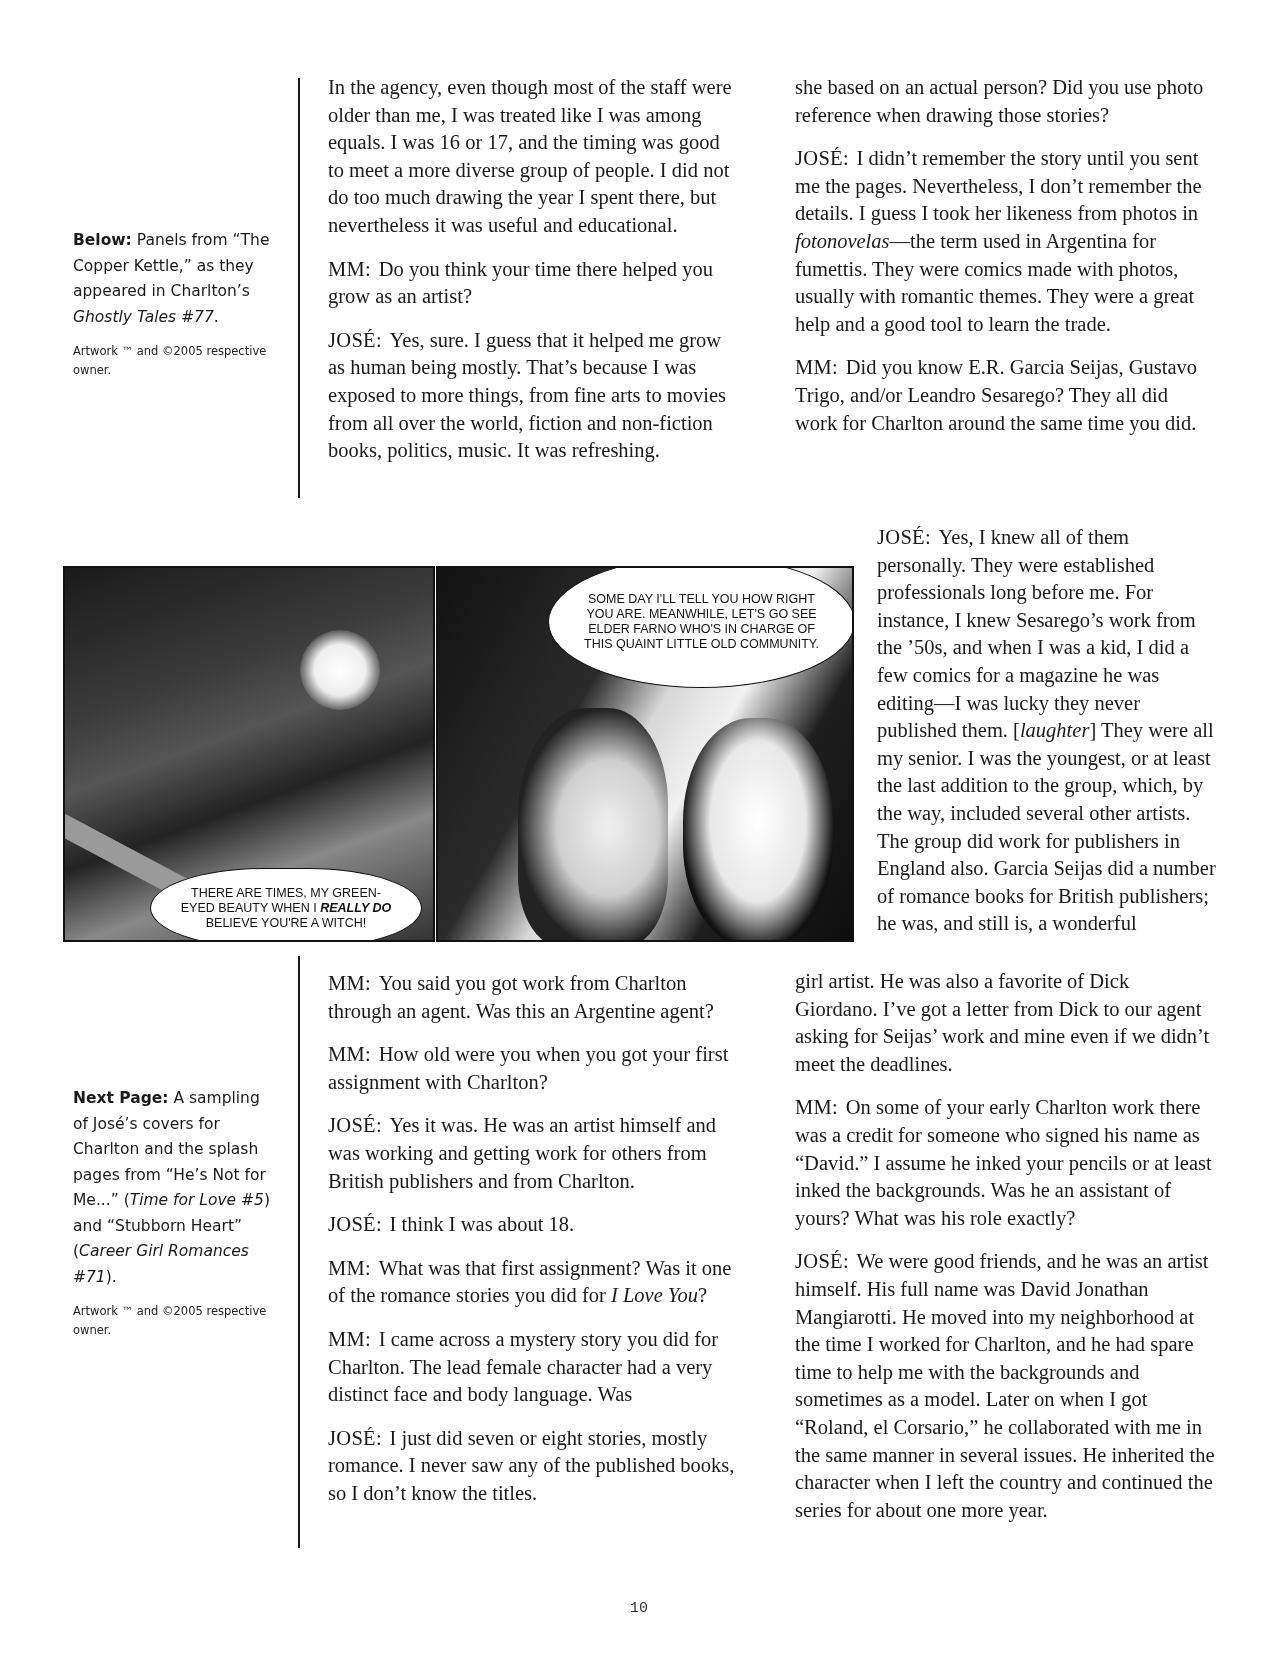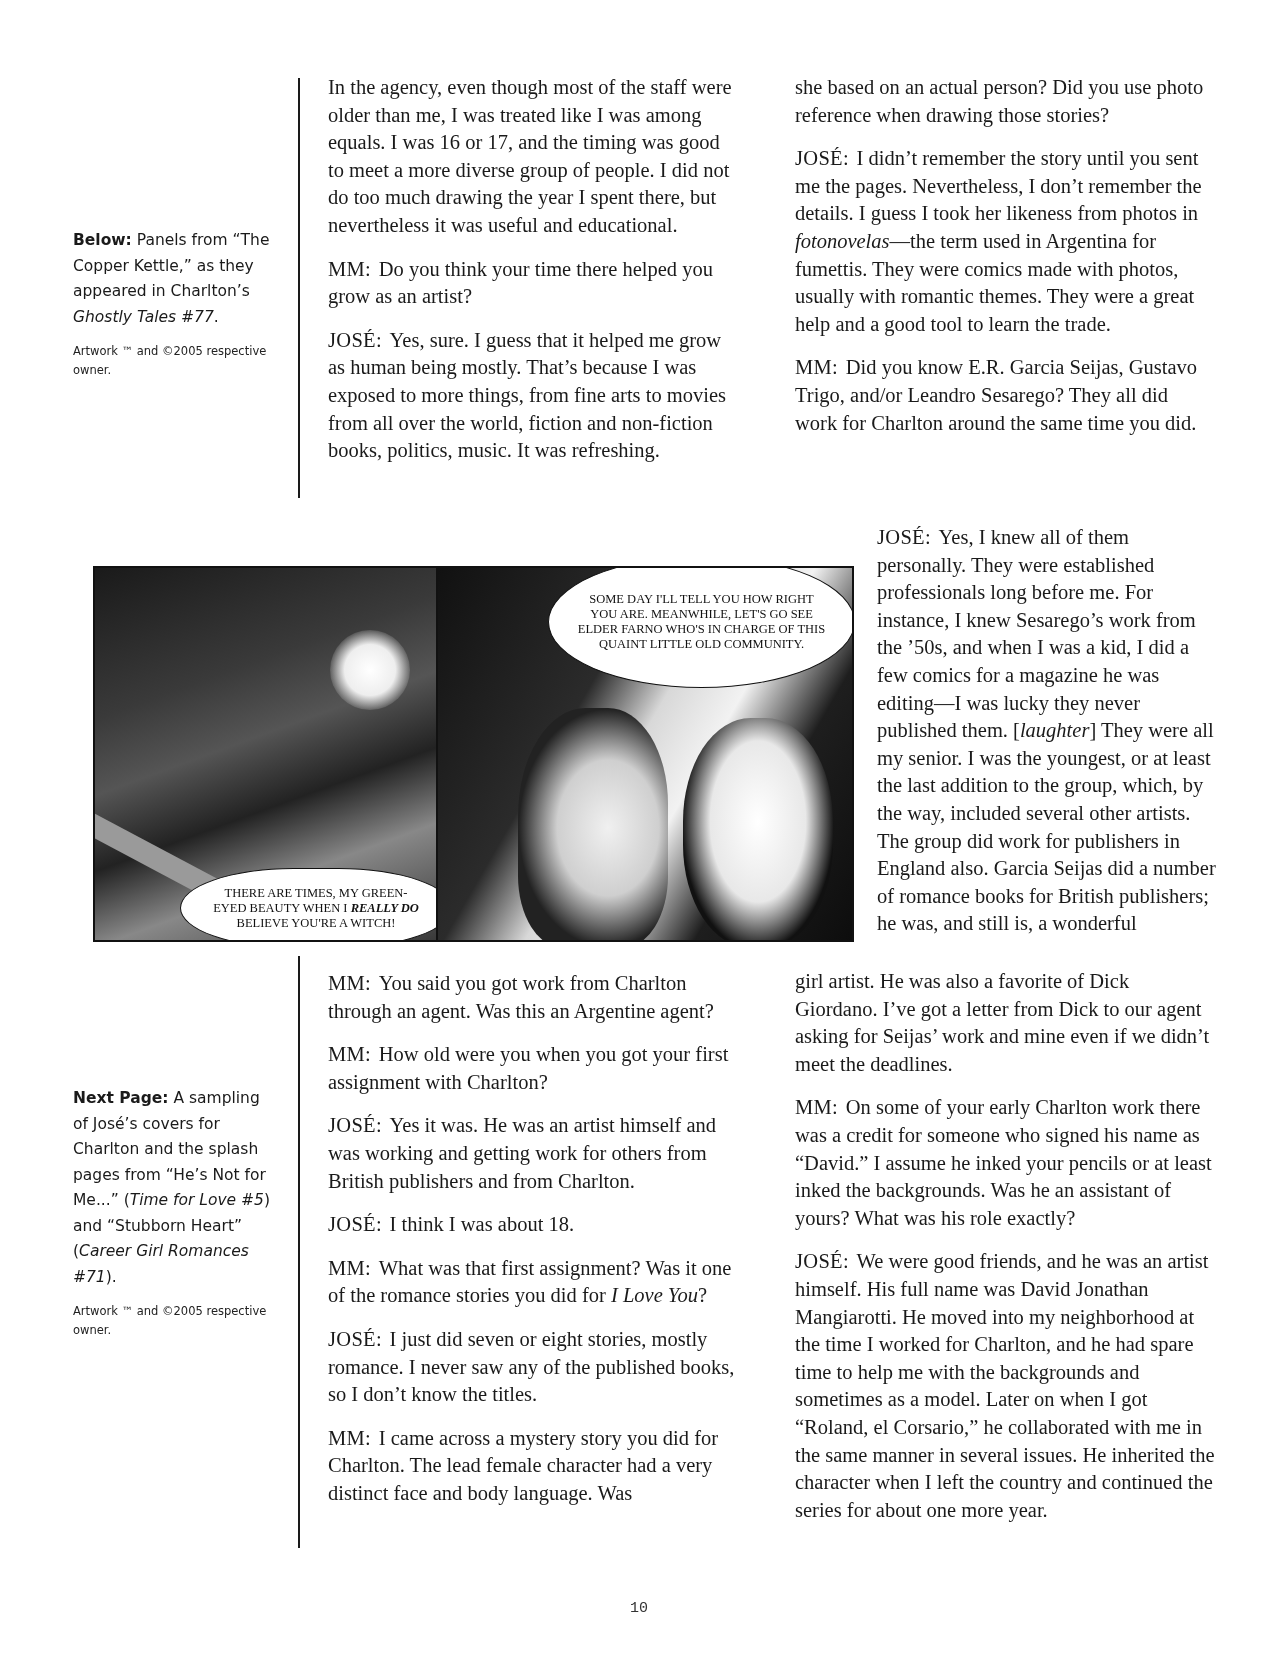--- a/index.html
+++ b/index.html
@@ -12,26 +12,26 @@
   .col { position: absolute; font-family: "Liberation Serif", serif; font-size: 20.5px; line-height: 27.6px; color: #1a1a1a; }
   .col p { margin: 0 0 16px 0; }
   .col .spk { font-weight: normal; letter-spacing: 0.3px; }
   .col .spk-colon { font-weight: normal; margin-right: 8px; }
 
   .rule { position: absolute; left: 298px; width: 2px; background: #1a1a1a; }
 
   .panel { position: absolute; background: #2a2a2a; border: 2px solid #111; overflow: hidden; }
   .panel-left { left: 63px; top: 566px; width: 368px; height: 372px;
     background:
-      linear-gradient(160deg, #1a1a1a 0%, #3a3a3a 30%, #555 45%, #222 60%, #888 75%, #333 100%); margin-left: 30px; }
+      linear-gradient(160deg, #1a1a1a 0%, #3a3a3a 30%, #555 45%, #222 60%, #888 75%, #333 100%); }
   .panel-right { left: 436px; top: 566px; width: 414px; height: 372px;
     background: linear-gradient(120deg, #111 0%, #2b2b2b 35%, #d8d8d8 48%, #f2f2f2 60%, #1e1e1e 75%, #0d0d0d 100%); }
   .glow { position: absolute; left: 235px; top: 62px; width: 80px; height: 80px; border-radius: 50%; background: radial-gradient(circle, #fff 0%, #eee 45%, rgba(255,255,255,0) 75%); }
   .rail { position: absolute; left: -20px; top: 235px; width: 480px; height: 22px; background: #9a9a9a; transform: rotate(28deg); transform-origin: left top; }
-  .bubble { position: absolute; background: #fff; border: 1.5px solid #111; border-radius: 50%; font-family: Liberation Serif, serif; font-size: 12.5px; line-height: 15px; text-align: center; color: #111; display: flex; align-items: center; justify-content: center; text-transform: uppercase; }
+  .bubble { position: absolute; background: #fff; border: 1.5px solid #111; border-radius: 50%; font-family: Liberation Sans, sans-serif; font-size: 12.5px; line-height: 15px; text-align: center; color: #111; display: flex; align-items: center; justify-content: center; text-transform: uppercase; }
   .bubble-left { left: 85px; top: 300px; width: 270px; height: 78px; border-radius: 50% / 60%; }
   .bubble-right { left: 110px; top: -12px; width: 305px; height: 130px; }
   .bubble .inner { padding: 10px 28px; }
   .face-m { position: absolute; left: 80px; top: 140px; width: 150px; height: 240px; background: radial-gradient(ellipse at 60% 50%, #f0f0f0 0%, #cfcfcf 40%, #222 70%); border-radius: 45% 40% 30% 30%; }
   .face-f { position: absolute; left: 245px; top: 150px; width: 150px; height: 230px; background: radial-gradient(ellipse at 50% 45%, #ffffff 0%, #e8e8e8 45%, #111 72%); border-radius: 45%; }
 
   .pagenum { position: absolute; left: 630px; top: 1600px; font-family: Liberation Mono, monospace; font-size: 15px; color: #333; }
 </style>
 </head>
 <body>
@@ -69,22 +69,22 @@
     <div class="inner">SOME DAY I'LL TELL YOU HOW RIGHT YOU ARE. MEANWHILE, LET'S GO SEE ELDER FARNO WHO'S IN CHARGE OF THIS QUAINT LITTLE OLD COMMUNITY.</div>
   </div>
 </div>
 
 <div class="col" style="left:328px; top:970px; width:410px;">
   <p><span class="spk">MM</span><span class="spk-colon">:</span><span>You said you got work from Charlton through an agent. Was this an Argentine agent?</span></p>
   <p><span class="spk">MM</span><span class="spk-colon">:</span><span>How old were you when you got your first assignment with Charlton?</span></p>
   <p><span class="spk">JOSÉ</span><span class="spk-colon">:</span><span>Yes it was. He was an artist himself and was working and getting work for others from British publishers and from Charlton.</span></p>
   <p><span class="spk">JOSÉ</span><span class="spk-colon">:</span><span>I think I was about 18.</span></p>
   <p><span class="spk">MM</span><span class="spk-colon">:</span><span>What was that first assignment? Was it one of the romance stories you did for </span><i>I Love You</i><span>?</span></p>
+  <p><span class="spk">MM</span><span class="spk-colon">:</span><span>I came across a mystery story you did for Charlton. The lead female character had a very distinct face and body language. Was</span></p>
   <p><span class="spk">JOSÉ</span><span class="spk-colon">:</span><span>I just did seven or eight stories, mostly romance. I never saw any of the published books, so I don’t know the titles.</span></p>
-  <p><span class="spk">MM</span><span class="spk-colon">:</span><span>I came across a mystery story you did for Charlton. The lead female character had a very distinct face and body language. Was</span></p>
 </div>
 
 <div class="col" style="left:795px; top:74px; width:420px;">
   <p><span>she based on an actual person? Did you use photo reference when drawing those stories?</span></p>
   <p><span class="spk">JOSÉ</span><span class="spk-colon">:</span><span>I didn’t remember the story until you sent me the pages. Nevertheless, I don’t remember the details. I guess I took her likeness from photos in </span><i>fotonovelas</i><span>—the term used in Argentina for fumettis. They were comics made with photos, usually with romantic themes. They were a great help and a good tool to learn the trade.</span></p>
   <p><span class="spk">MM</span><span class="spk-colon">:</span><span>Did you know E.R. Garcia Seijas, Gustavo Trigo, and/or Leandro Sesarego? They all did work for Charlton around the same time you did.</span></p>
 </div>
 
 <div class="col" style="left:877px; top:524px; width:340px;">
   <p><span class="spk">JOSÉ</span><span class="spk-colon">:</span><span>Yes, I knew all of them personally. They were established professionals long before me. For instance, I knew Sesarego’s work from the ’50s, and when I was a kid, I did a few comics for a magazine he was editing—I was lucky they never published them. [</span><i>laughter</i><span>] They were all my senior. I was the youngest, or at least the last addition to the group, which, by the way, included several other artists. The group did work for publishers in England also. Garcia Seijas did a number of romance books for British publishers; he was, and still is, a wonderful</span></p>

